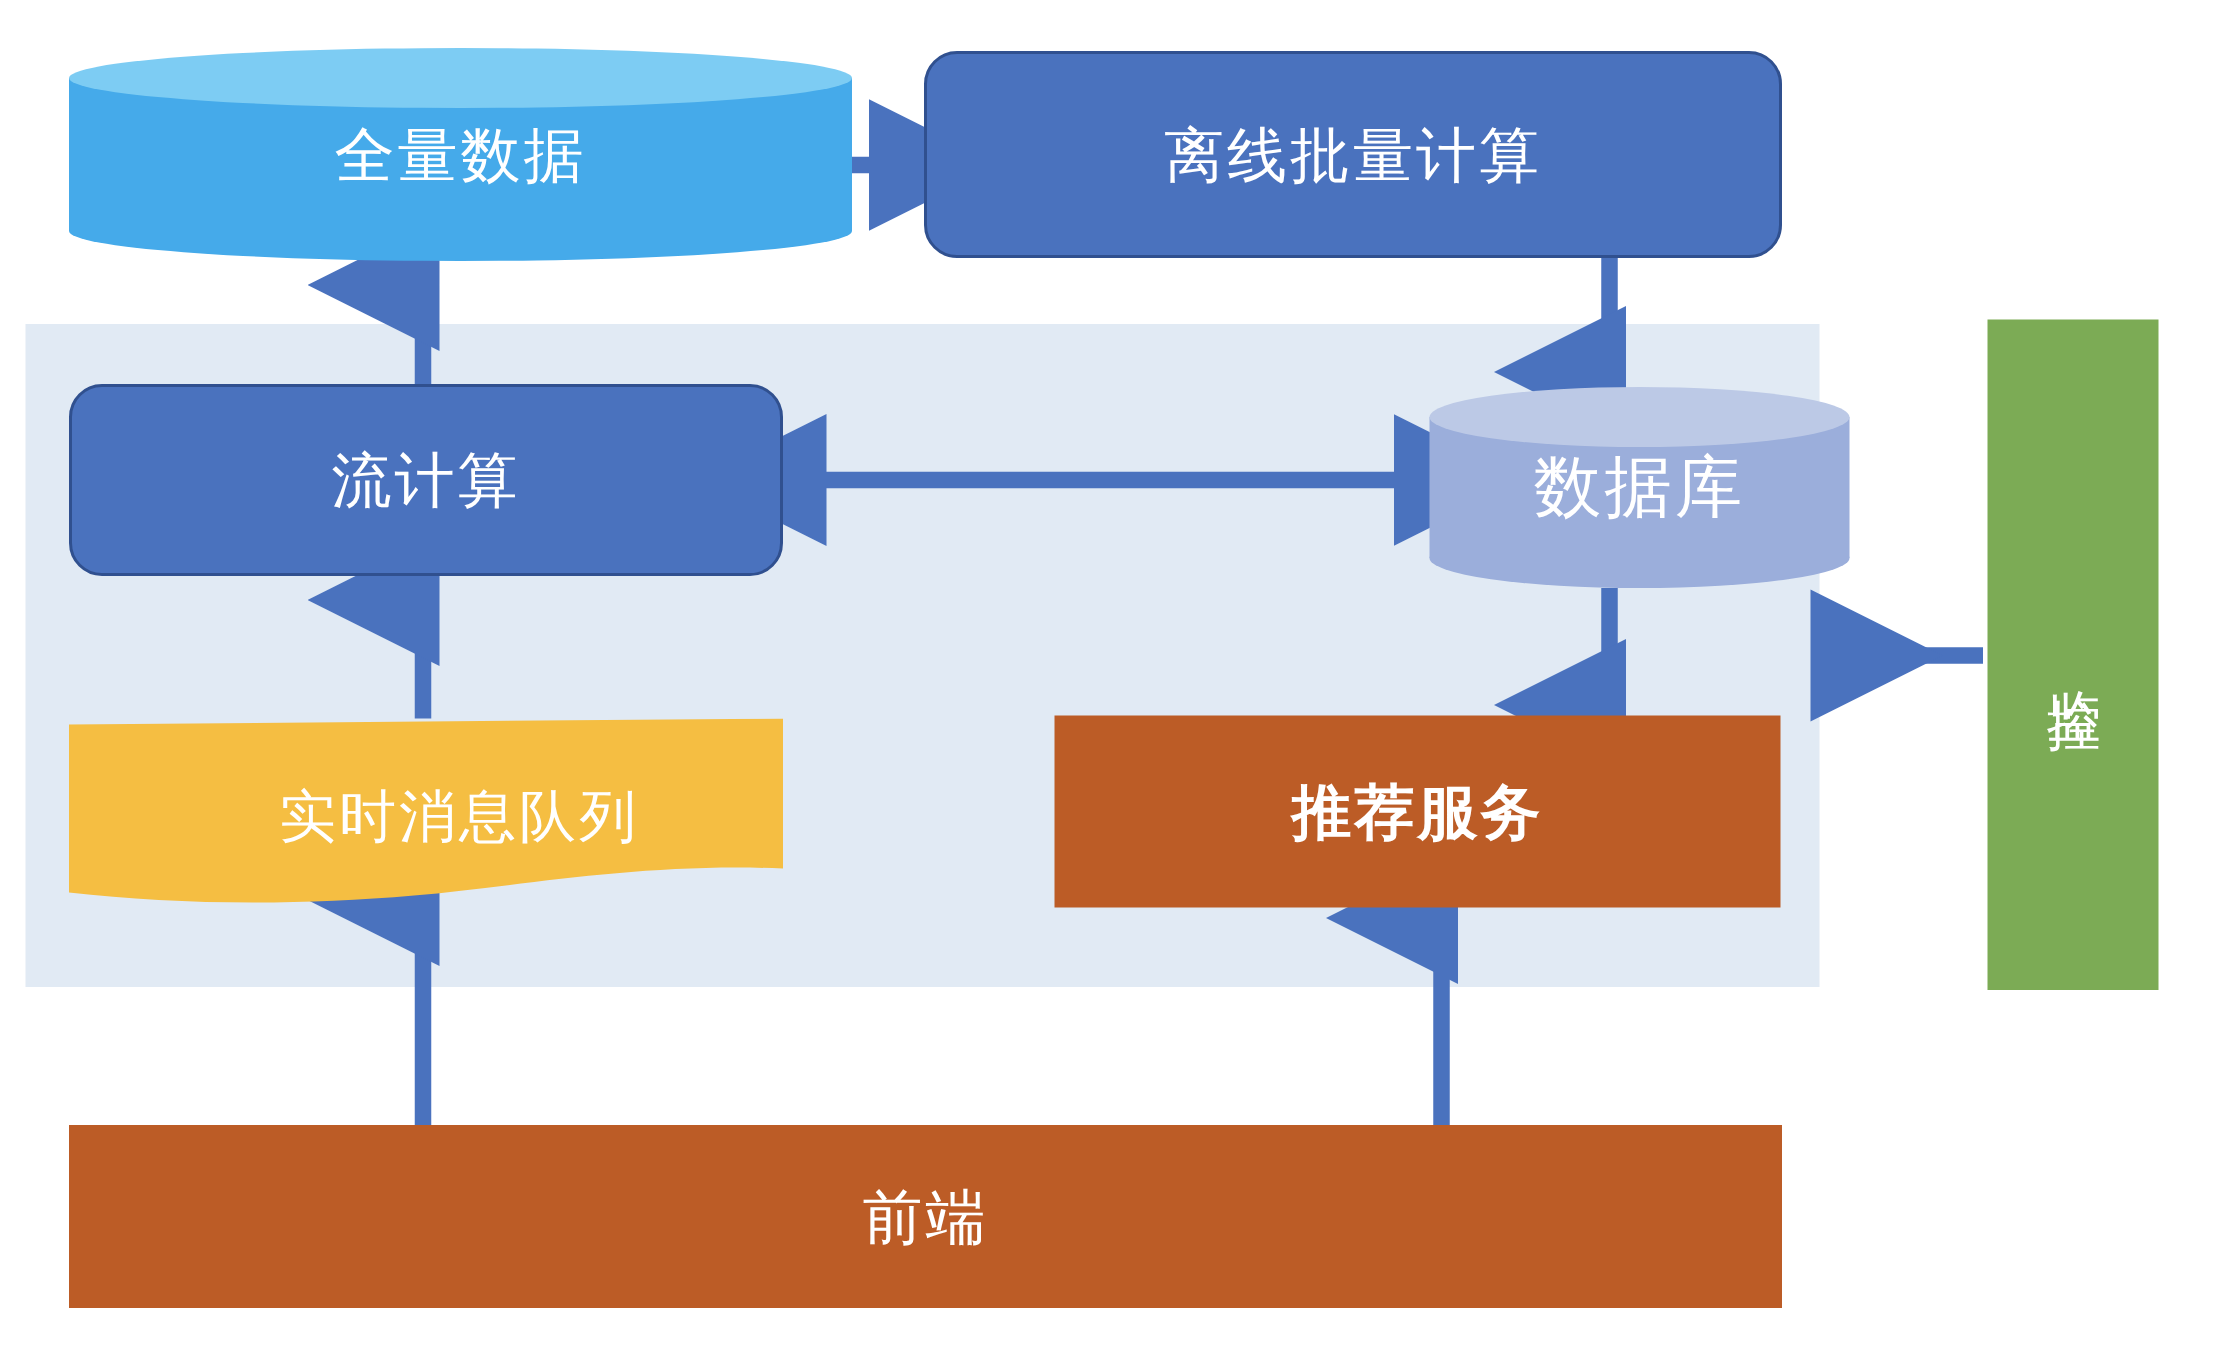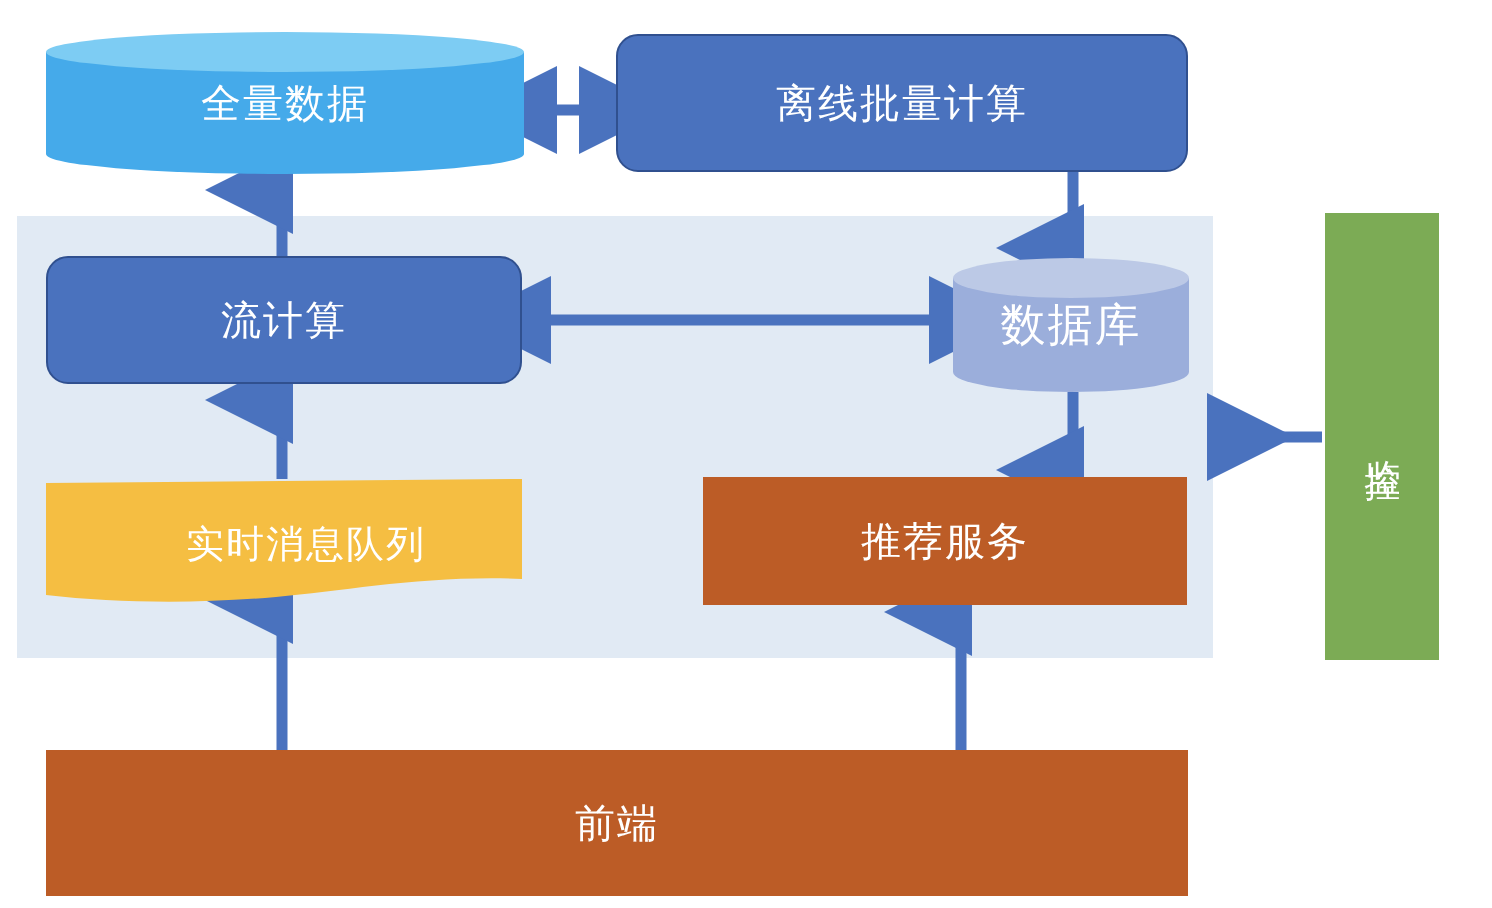--- a/index.html
+++ b/index.html
@@ -39,20 +39,21 @@
     left: 17px;
     top: 216px;
     width: 1196px;
     height: 442px;
     background: #E1EAF4;
   }
 
   
   .cylinder {
     position: absolute;
+    padding-left: 44px;
   }
   .cyl-body {
     position: absolute;
     left: 0;
     right: 0;
     top: 20px;
     bottom: 20px;
   }
   .cyl-top, .cyl-bottom {
     position: absolute;
@@ -197,24 +198,24 @@
   </div>
 
   <div class="wave" style="left:46px; top:479px; width:520px; height:130px;">
     <svg width="476" height="130" viewBox="0 0 476 130">
       <path d="M0,4 L476,0 L476,100 C380,96 300,112 230,118 C150,125 70,124 0,116 Z" fill="#F5BE42"></path>
     </svg>
     <div class="node-label" style="font-size:38px; padding-bottom:16px;">实时消息队列</div>
   </div>
 
   <div class="rect rect-orange" style="left:703px; top:477px; width:484px; height:128px;">
-    <div class="node-label" style="font-size:40px;">推荐服务</div>
+    <div class="node-label" style="font-size:40px;font-weight:bold;">推荐服务</div>
   </div>
 
   <div class="rect rect-green" style="left:1325px; top:213px; width:114px; height:447px;">
     <div class="node-label vertical-label" style="font-size:36px;">监控</div>
   </div>
 
-  <div class="rect rect-orange" style="left:46px; top:750px; width:1142px; height:146px;">
+  <div class="rect rect-orange" style="left:46px; top:750px; width:1142px; height:122px;">
     <div class="node-label" style="font-size:40px;">前端</div>
   </div>
 
 </div>
 
 </body></html>

